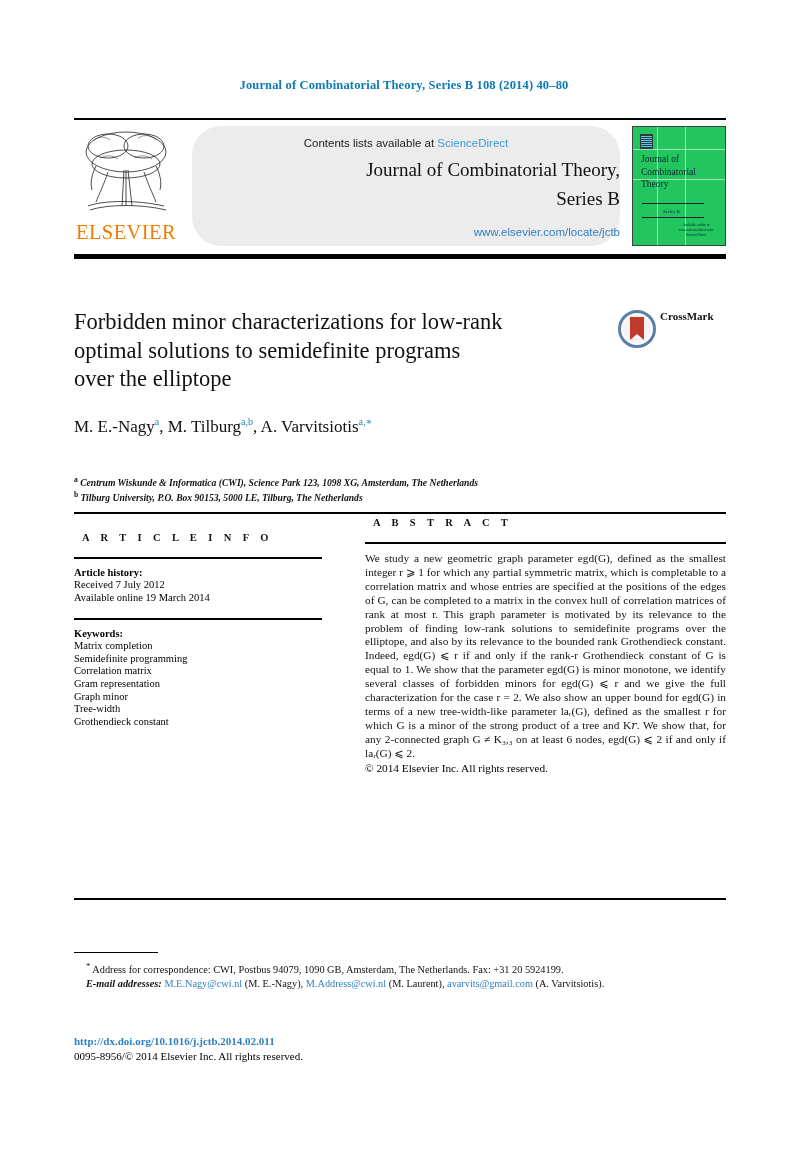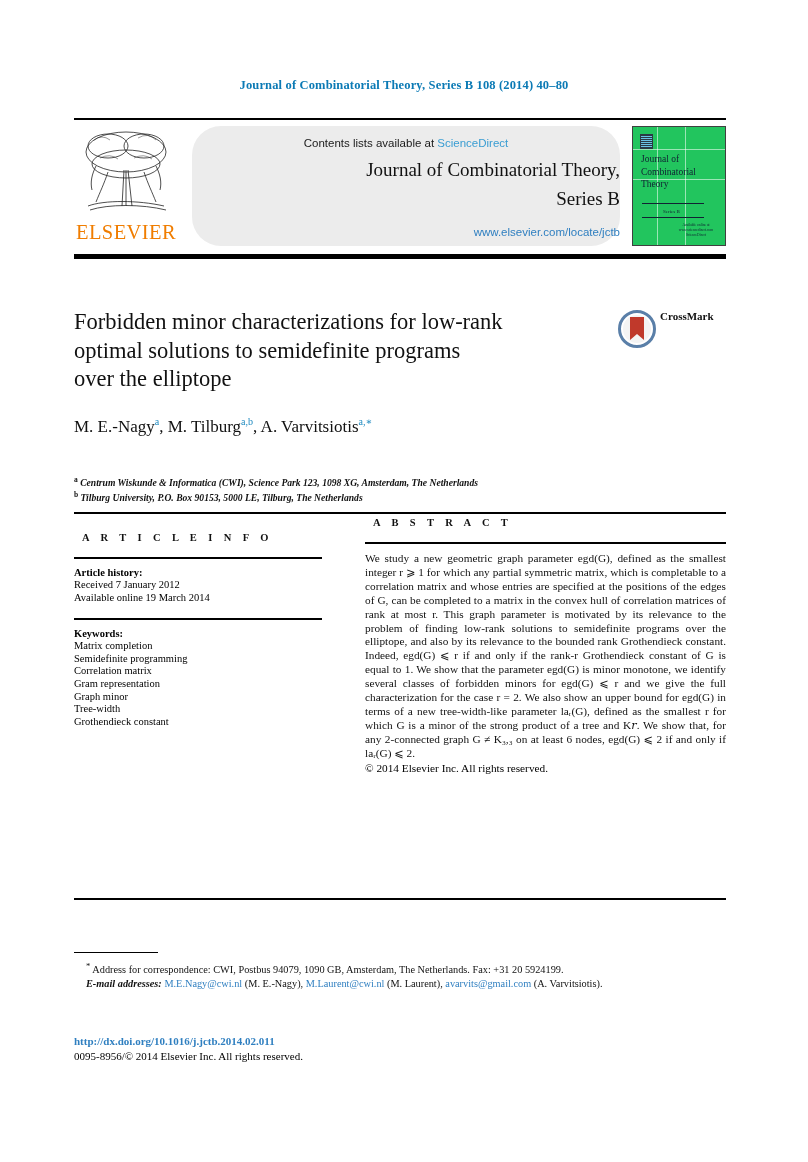--- a/index.html
+++ b/index.html
@@ -412,21 +412,21 @@
     <div><sup>a</sup> <span>Centrum Wiskunde &amp; Informatica (CWI), Science Park 123, 1098 XG, Amsterdam, The Netherlands</span></div>
     <div><sup>b</sup> <span>Tilburg University, P.O. Box 90153, 5000 LE, Tilburg, The Netherlands</span></div>
   </div>
 
   <div class="rule-top-info"></div>
 
   <div class="col-info">
     <div class="sec-head">A R T I C L E   I N F O</div>
     <div class="info-rule"></div>
     <div class="ital-head">Article history:</div>
-    <div class="info-line">Received 7 January 2012</div>
+    <div class="info-line">Received 7 July 2012</div>
     <div class="info-line">Available online 19 March 2014</div>
     <div class="info-rule short"></div>
     <div class="kw-block">
       <div class="ital-head">Keywords:</div>
       <div class="info-line">Matrix completion</div>
       <div class="info-line">Semidefinite programming</div>
       <div class="info-line">Correlation matrix</div>
       <div class="info-line">Gram representation</div>
       <div class="info-line">Graph minor</div>
       <div class="info-line">Tree-width</div>
@@ -446,21 +446,21 @@
   <div class="foot-rule"></div>
   <div class="footnotes">
     <div class="ind">
       <sup>*</sup>
       <span>Address for correspondence: CWI, Postbus 94079, 1090 GB, Amsterdam, The Netherlands. Fax: +31 20 5924199.</span>
     </div>
     <div class="ind">
       <span class="emlabel">E-mail addresses:</span>
       <span class="link">M.E.Nagy@cwi.nl</span>
       <span>(M. E.-Nagy)</span>,
-      <span class="link">M.Laurent@cwi.nl</span>
+      <span class="link">M.Address@cwi.nl</span>
       <span>(M. Laurent)</span>,
       <span class="link">avarvits@gmail.com</span>
       <span>(A. Varvitsiotis).</span>
     </div>
   </div>
 
   <div class="doi-block">
     <div class="doi">http://dx.doi.org/10.1016/j.jctb.2014.02.011</div>
     <div class="issn">0095-8956/© 2014 Elsevier Inc. All rights reserved.</div>
   </div>

